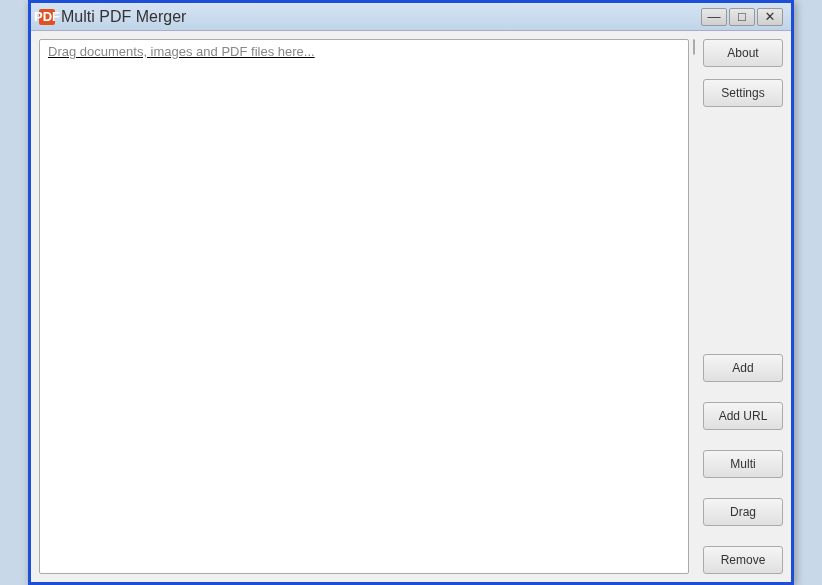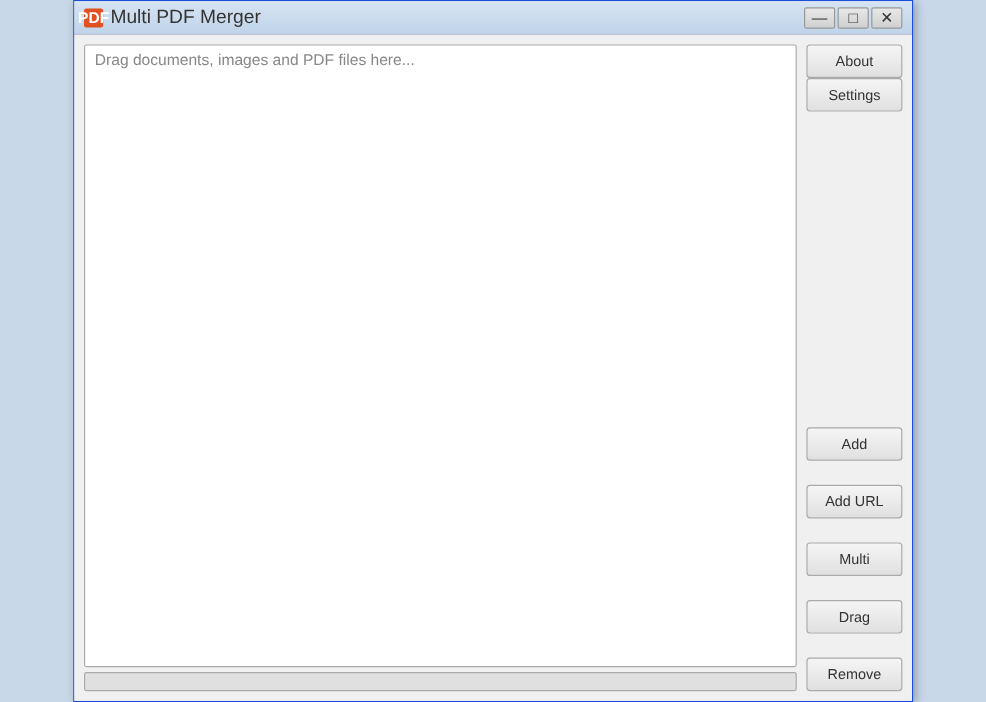--- a/index.html
+++ b/index.html
@@ -14,24 +14,24 @@
       background: #c8d8e8;
       display: flex;
       justify-content: center;
       align-items: center;
       width: 822px;
       height: 585px;
       overflow: hidden;
     }
 
     .window {
-      width: 700px;
+      width: 766px;
       height: 585px;
       background: #f0f0f0;
-      border: 1px solid #1d4ed8;
+      border: 3px solid #1d4ed8;
       display: flex;
       flex-direction: column;
       box-shadow: 2px 2px 8px rgba(0,0,0,0.3);
     }
 
     .title-bar {
       background: linear-gradient(to bottom, #d6e4f4, #c0d4e8);
       height: 28px;
       display: flex;
       align-items: center;
@@ -85,22 +85,23 @@
       display: flex;
       padding: 8px;
       gap: 8px;
       background: #f0f0f0;
       overflow: hidden;
     }
 
     .file-list-area {
       flex: 1;
       display: flex;
-      flex-direction: column;
+      flex-direction: row;
       gap: 4px;
+      text-decoration: underline;
     }
 
     .file-list {
       flex: 1;
       background: white;
       border: 1px solid #aaa;
       border-radius: 2px;
       overflow: auto;
       padding: 4px;
     }
@@ -128,21 +129,21 @@
     .sidebar {
       width: 80px;
       display: flex;
       flex-direction: column;
       gap: 4px;
     }
 
     .sidebar-top {
       display: flex;
       flex-direction: column;
-      gap: 0;
+      gap: 12px;
     }
 
     .sidebar-bottom {
       margin-top: auto;
       display: flex;
       flex-direction: column;
       gap: 20px;
     }
 
     .btn {

